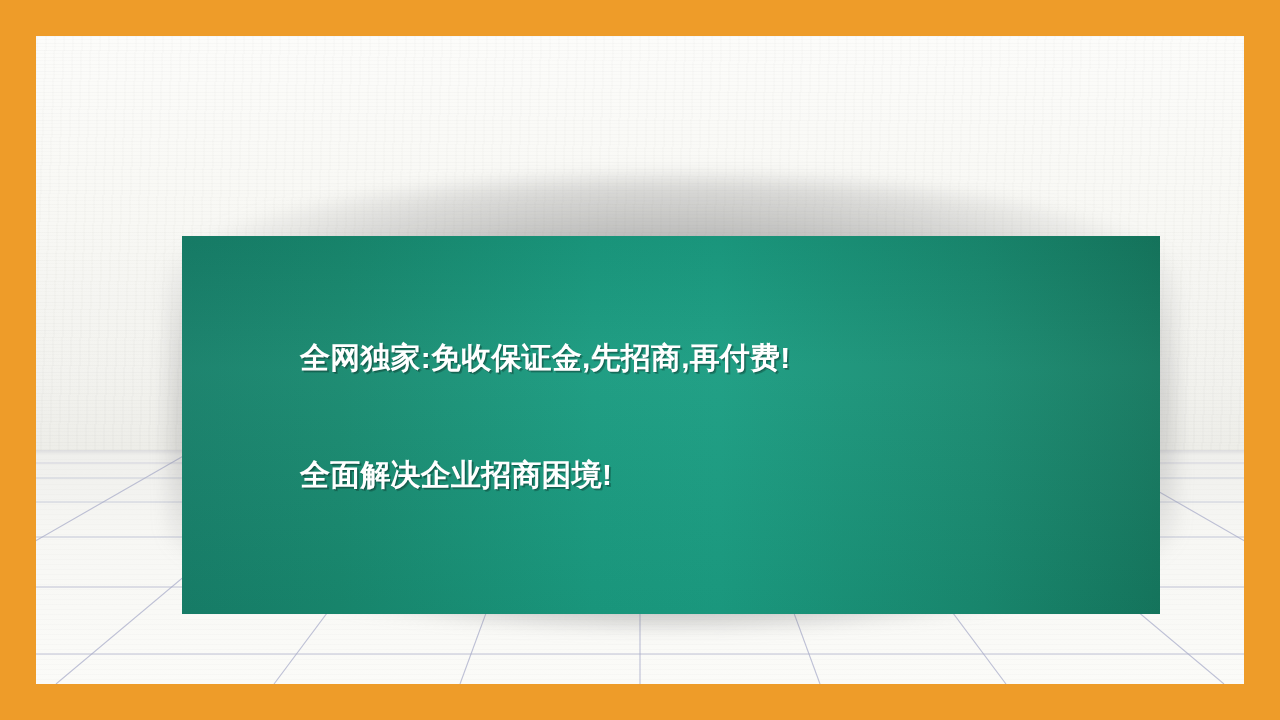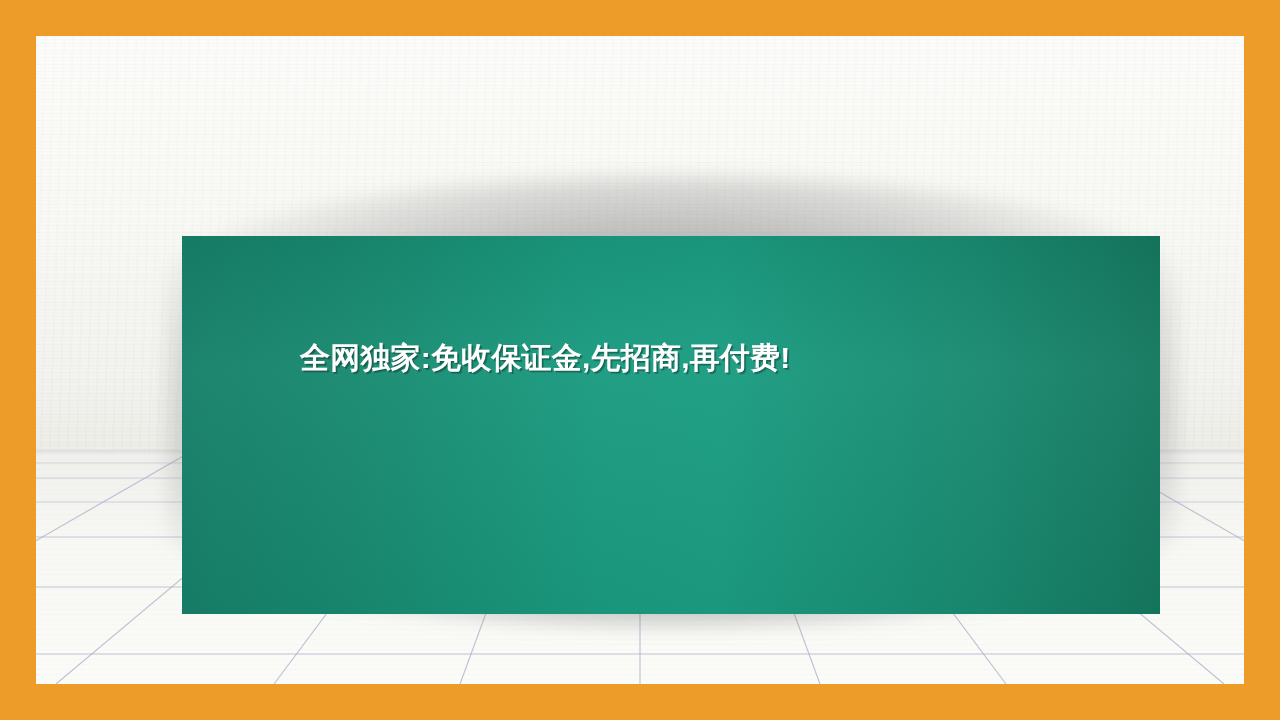--- a/index.html
+++ b/index.html
@@ -218,20 +218,21 @@
           <line x1="0" y1="200" x2="1208" y2="200" stroke-width="1.15" opacity="0.72"></line>
         </g>
       </svg>
     </div>
 
     <div id="panel-shadow"></div>
 
     <div id="panel">
       <div id="panel-text">
         <span class="tline">全网独家:免收保证金,先招商,再付费!</span>
+        <span class="tline">全面解决企业招商困境!</span>
         <span class="tgap"></span>
         
         
         
         
         
         
       </div>
     </div>
 

